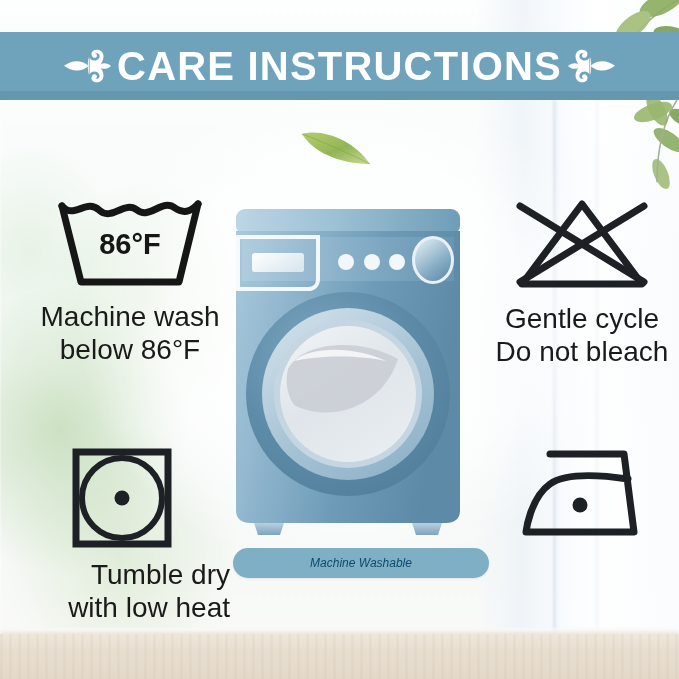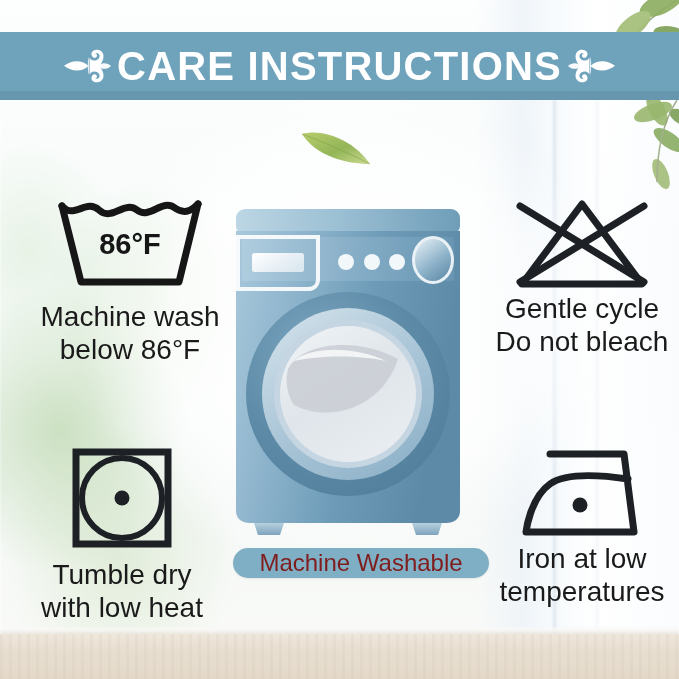--- a/index.html
+++ b/index.html
@@ -94,37 +94,37 @@
   .cell .sym { display:block; margin:0 auto; }
   .cell .caption {
     margin-top:8px;
     font-size:28px;
     color:#1a1a1a;
     line-height:1.18;
     white-space:pre-line;
   }
   .cell-wash    { left:22px;  top:196px;  width:216px; }
   .cell-bleach  { left:492px; top:196px;  width:180px; }
-  .cell-dry     { left:14px;  top:446px;  width:216px; }
+  .cell-dry     { left:14px;  top:446px;  width:216px;text-align:right; }
   .cell-iron    { left:492px; top:446px;  width:180px; }
-  .cell-bleach .caption, .cell-iron .caption { margin-top:0; }
+  .cell-bleach .caption, .cell-iron .caption { margin-top:10px; }
 
   
   .machine { position:absolute; left:232px; top:209px; width:232px; height:326px; }
 
   
   .badge {
     position:absolute; left:233px; top:548px; width:256px; height:30px;
     background:#7fafc5;
     border-radius:15px;
     display:flex; align-items:center; justify-content:center;
     box-shadow:0 1px 2px rgba(0,0,0,.08);
   }
   .badge-label {
-    color:#7f1d1d; font-size:24px; line-height:1; white-space:nowrap;
+    color:#0c4a6e; font-size:12px; line-height:1; white-space:nowrap;font-style:italic;
   }
 </style>
 </head>
 <body>
 
 <div id="root">
 
   <div class="bg-layer bg-base"></div>
   <div class="bg-layer bg-windowpane"></div>
   <div class="bg-frame-line"></div>
@@ -227,22 +227,20 @@
 with low heat</div>
   </div>
 
   <div class="cell cell-iron">
     <svg class="sym" width="132" height="96" viewBox="0 0 132 96">
       <g fill="none" stroke="#1d2024" stroke-width="7" stroke-linecap="round" stroke-linejoin="round">
         <path d="M34 8 L108 8 L118 86 L10 86 C10 86, 14 52, 34 38 C48 28, 78 28, 112 33"></path>
       </g>
       <circle cx="64" cy="59" r="7.5" fill="#1d2024"></circle>
     </svg>
-    <div class="caption">Iron at low
-temperatures</div>
   </div>
 
   <svg class="machine" viewBox="0 0 232 326">
     <defs>
       <linearGradient id="bodyG" x1="0" y1="0" x2="1" y2="0.25">
         <stop offset="0%" stop-color="#a9c9dc"></stop>
         <stop offset="28%" stop-color="#8fb5cd"></stop>
         <stop offset="62%" stop-color="#6e9cb8"></stop>
         <stop offset="100%" stop-color="#5d8aa6"></stop>
       </linearGradient>

